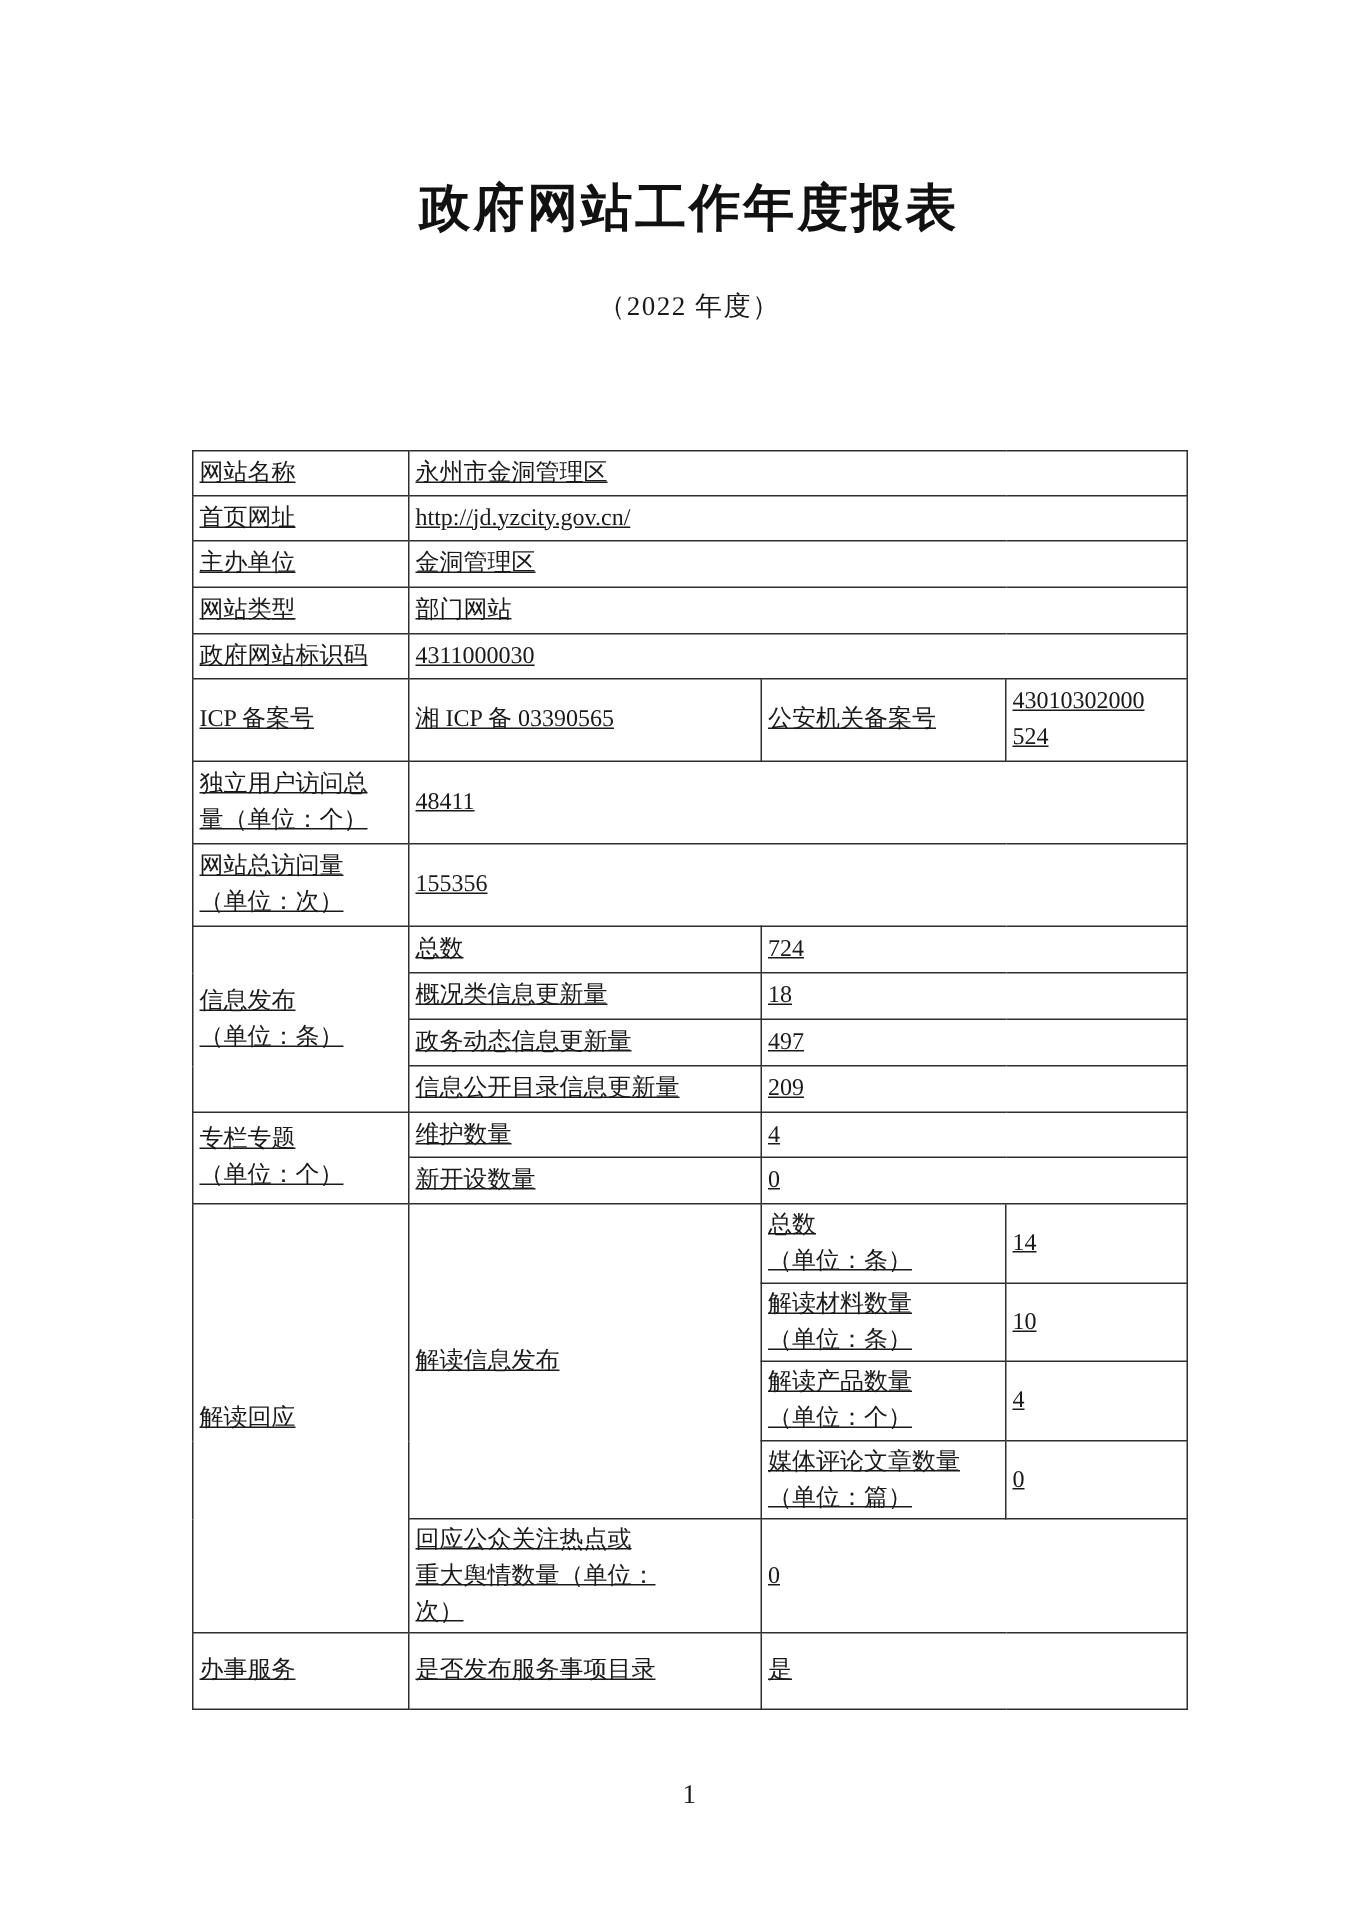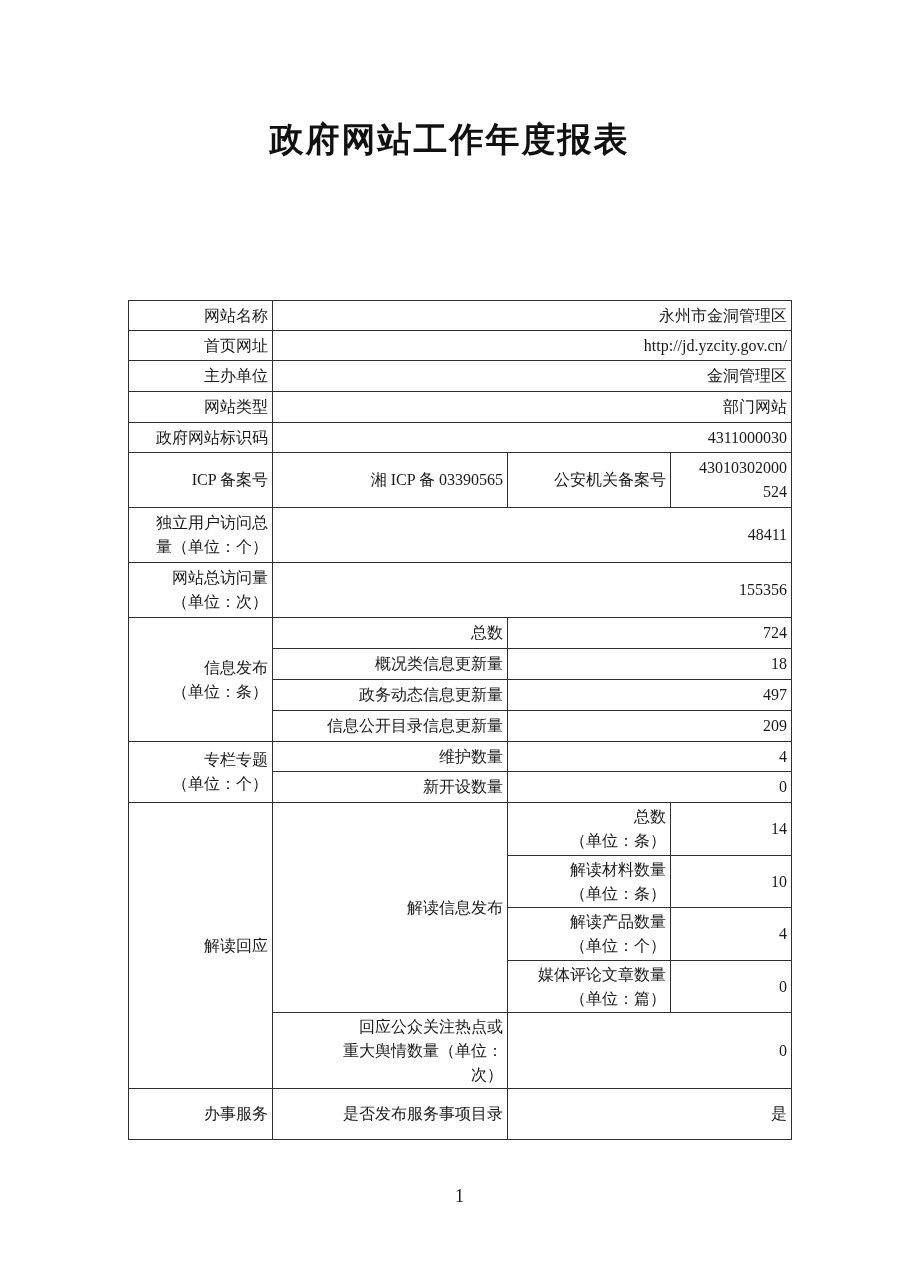--- a/index.html
+++ b/index.html
@@ -3,60 +3,62 @@
 <meta charset="utf-8">
 <style>
   html,body{margin:0;padding:0;}
   body{
     width:900px;height:1272px;background:#ffffff;
     font-family:"Liberation Serif","DejaVu Serif",serif;
     color:#1a1a1a;
   }
   .page{position:relative;width:900px;height:1272px;overflow:hidden;background:#fff;}
   .doc-title{
-    position:absolute;top:120px;left:118px;width:663px;
+    position:absolute;top:120px;left:128px;width:663px;
     text-align:center;font-size:34px;font-weight:bold;letter-spacing:2px;
     font-family:"Liberation Sans","DejaVu Sans",sans-serif;
     color:#111;line-height:38px;
   }
   .doc-subtitle{
     position:absolute;top:192px;left:128px;width:663px;
     text-align:center;font-size:18px;color:#1a1a1a;letter-spacing:1px;
   }
   .filing-unit{
     position:absolute;top:269px;left:128px;width:663px;
     font-size:17px;font-weight:bold;color:#111;letter-spacing:.5px;
   }
   table.report{
     position:absolute;top:300px;left:128px;width:663px;
     border-collapse:collapse;table-layout:fixed;
   }
   table.report td{
     border:1px solid #2f2f2f;
-    text-align:right;vertical-align:middle;
+    text-align:left;vertical-align:middle;
     font-size:16px;line-height:24px;color:#1a1a1a;
     padding:0 4px;white-space:pre-line;
     overflow:hidden;
+    text-decoration:underline;
   }
   tr.h30{height:30px;} tr.h31{height:31px;} tr.h55{height:55px;}
   tr.h52{height:52px;} tr.h53{height:53px;} tr.h76{height:76px;}
   tr.h51{height:51px;border-radius:15px;}
   td.bottom-align{vertical-align:bottom;padding-bottom:3px;}
   td.top-align{vertical-align:top;padding-top:5px;}
   .page-number{
     position:absolute;top:1186px;left:128px;width:663px;
     text-align:center;font-size:18px;color:#1a1a1a;
   }
 </style>
 </head>
 <body>
 
 <div class="page">
 
   <div class="doc-title">政府网站工作年度报表</div>
+  <div class="doc-subtitle">（2022 年度）</div>
 
   <table class="report">
     <colgroup>
       <col style="width:144px">
         <col style="width:235px">
         <col style="width:163px">
         <col style="width:121px">
     </colgroup>
 
     <tbody>

